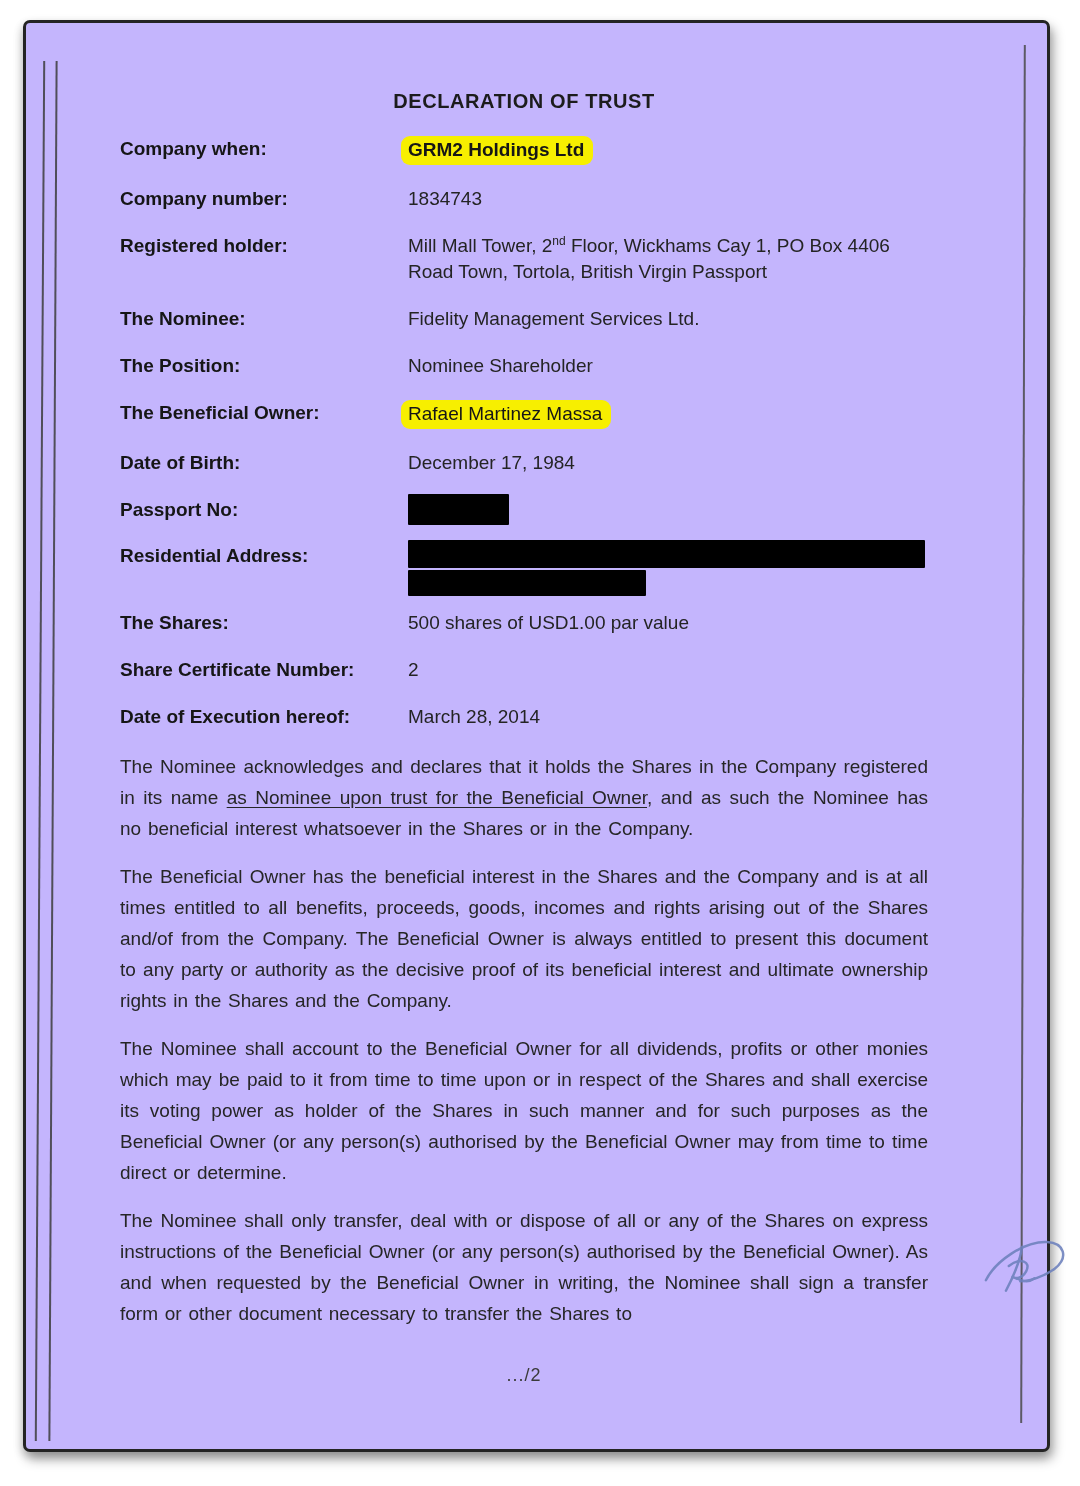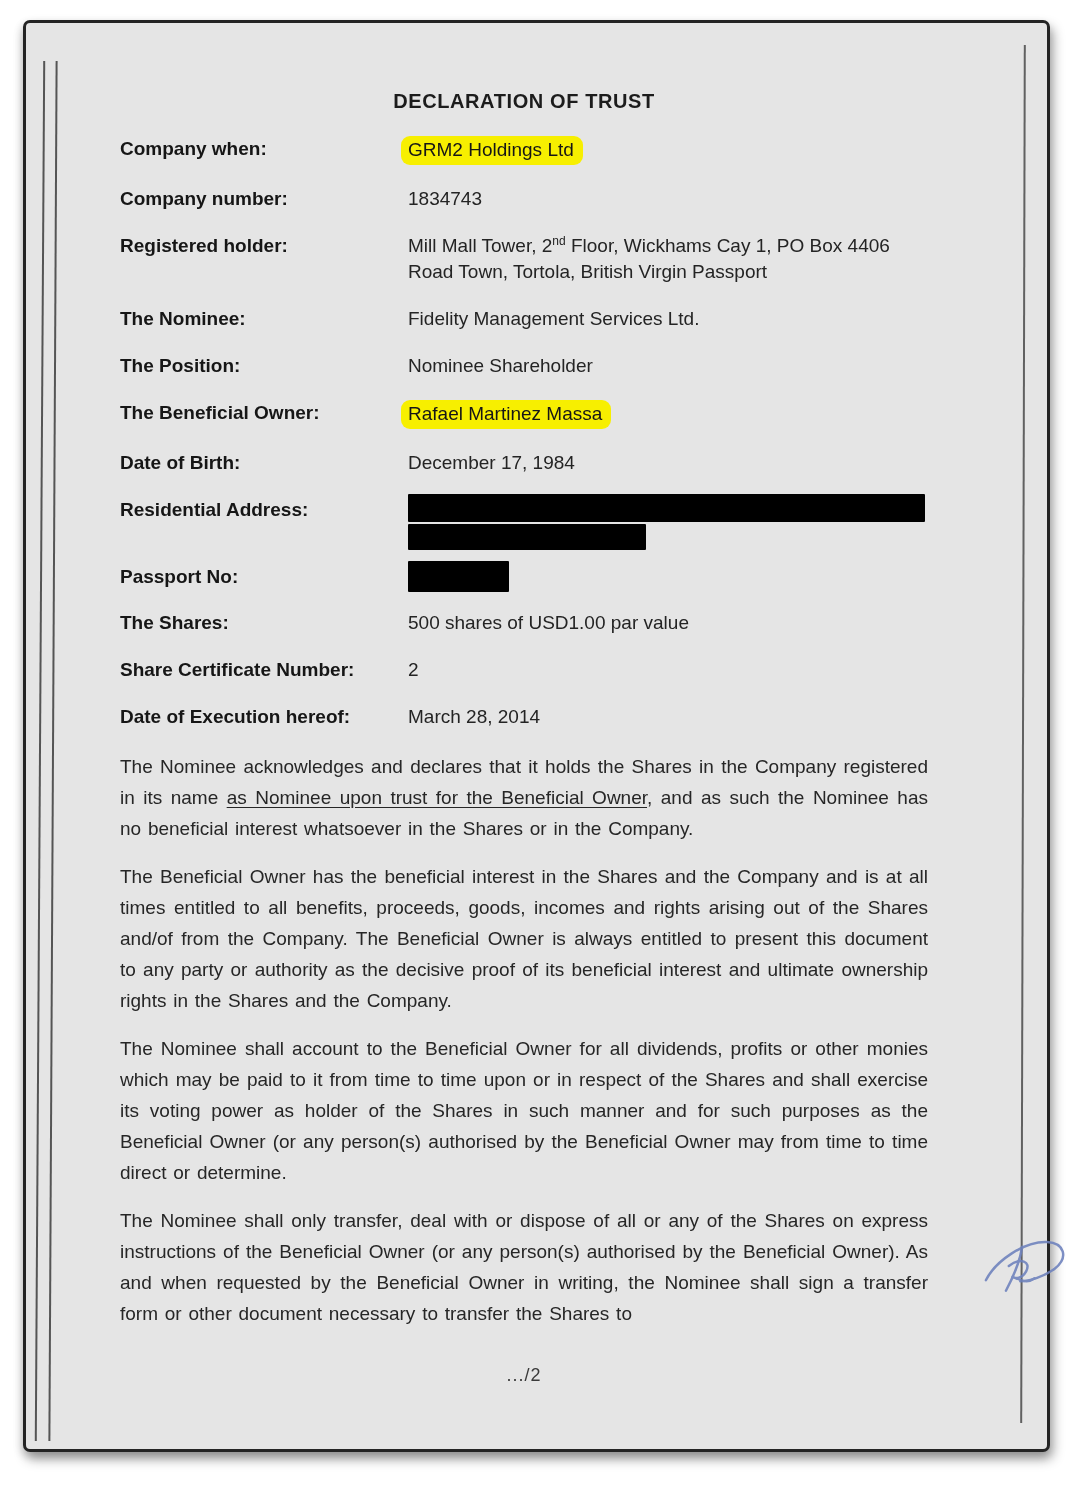--- a/index.html
+++ b/index.html
@@ -2,21 +2,21 @@
 <html><head>
 <meta charset="utf-8">
 <style>
   html,body{margin:0;padding:0;}
   body{
     width:1080px;height:1486px;position:relative;background:#ffffff;
     font-family:"Liberation Sans", sans-serif;overflow:hidden;
   }
   .scan-frame{
     position:absolute;left:23px;top:20px;width:1021px;height:1426px;
-    background:#e5e5e5;border:3px solid #242424;border-radius:7px;
+    background:#c4b5fd;border:3px solid #242424;border-radius:7px;
     box-shadow:3px 7px 12px rgba(0,0,0,.38), -2px 4px 8px rgba(0,0,0,.12);
   }
   .scanline{position:absolute;width:2px;background:#3c3c3c;opacity:.85;}
   .scanline.l1{left:13px;top:38px;height:1380px;transform:rotate(.35deg);}
   .scanline.l2{left:26px;top:38px;height:1380px;transform:rotate(.3deg);}
   .scanline.r1{left:996px;top:22px;height:1378px;background:#4a4a4a;transform:rotate(.15deg);}
   .content{
     position:absolute;left:94px;top:0;width:808px;color:#242424;
   }
   .doc-title{
@@ -27,21 +27,21 @@
   .frow{
     display:grid;grid-template-columns:288px 1fr;
     font-size:19px;line-height:26px;margin-bottom:21px;
   }
   .flabel{font-weight:bold;color:#161616;}
   .fvalue{color:#242424;}
   .hl{
     display:inline-block;background:#f7ef00;border-radius:9px;
     padding:1px 9px 2px 7px;margin-left:-7px;color:#161616;
   }
-  .hl.bold{font-weight:normal;}
+  .hl.bold{font-weight:bold;}
   sup.ord{font-size:12px;vertical-align:super;line-height:0;margin-top:37px;}
   .redact{background:#000;border-radius:1px;}
   .redact.passport{width:101px;height:31px;margin-top:-3px;}
   .redact.addr1{width:517px;height:28px;margin-top:-3px;}
   .redact.addr2{width:238px;height:26px;margin-top:2px;}
   .row-resid{margin-bottom:14px;}
   .row-passport{margin-bottom:18px;}
   .paras{margin-top:17px;}
   .para{
     font-size:19px;line-height:31px;text-align:justify;text-align-last:left;
@@ -97,33 +97,33 @@
       <div class="frow">
         <div class="flabel">The Beneficial Owner:</div>
         <div class="fvalue"><span class="hl">Rafael Martinez Massa</span></div>
       </div>
 
       <div class="frow">
         <div class="flabel">Date of Birth:</div>
         <div class="fvalue">December 17, 1984</div>
       </div>
 
+      <div class="frow row-passport">
+        <div class="flabel">Passport No:</div>
+        <div class="fvalue">
+            <div class="redact passport"></div>
+          </div>
+      </div>
+
       <div class="frow row-resid">
         <div class="flabel">Residential Address:</div>
         <div class="fvalue">
           <div class="redact addr1"></div>
           <div class="redact addr2"></div>
         </div>
-      </div>
-
-      <div class="frow row-passport">
-        <div class="flabel">Passport No:</div>
-        <div class="fvalue">
-            <div class="redact passport"></div>
-          </div>
       </div>
 
       <div class="frow">
         <div class="flabel">The Shares:</div>
         <div class="fvalue">500 shares of USD1.00 par value</div>
       </div>
 
       <div class="frow">
         <div class="flabel">Share Certificate Number:</div>
         <div class="fvalue">2</div>

